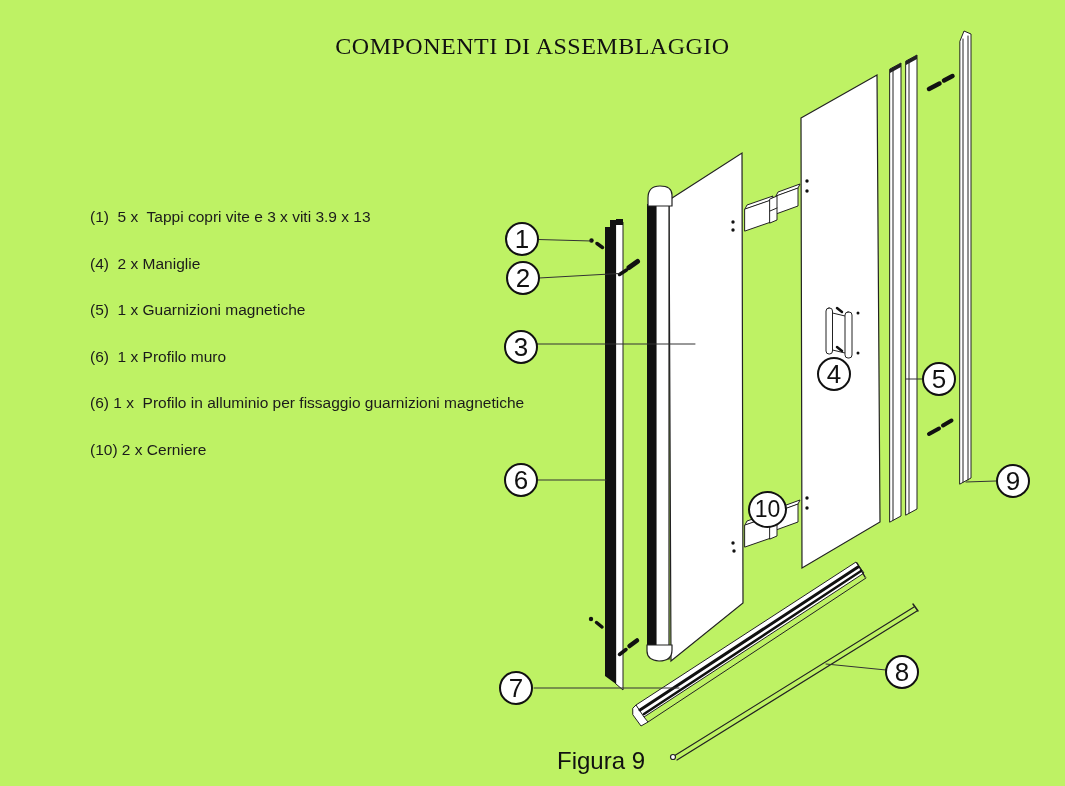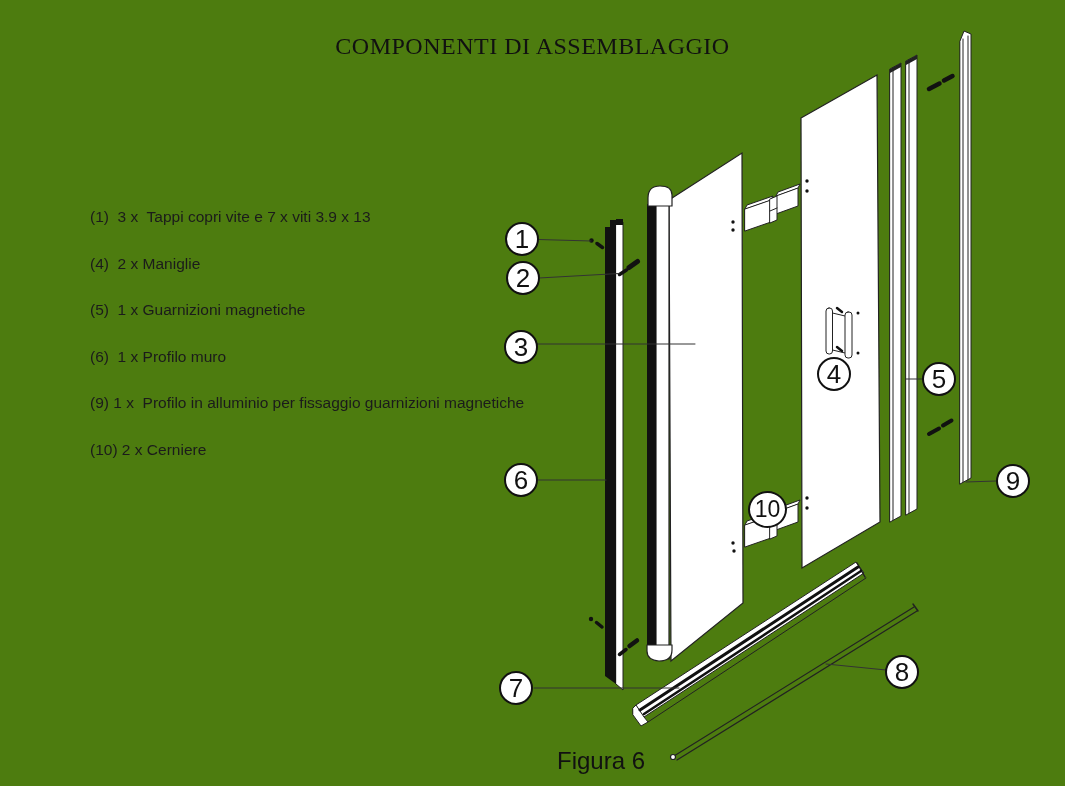--- a/index.html
+++ b/index.html
@@ -1,17 +1,17 @@
 <!DOCTYPE html>
 <html><head>
 <meta charset="utf-8">
 <style>
   html,body { margin:0; padding:0; background:#fff; }
   .page {
-    position:relative; width:1065px; height:786px; background:#4d7c0f;
+    position:relative; width:1065px; height:786px; background:#bef264;
     font-family:"Liberation Sans", sans-serif; overflow:hidden;
   }
   .title {
     position:absolute; top:33px; left:0; width:100%; text-align:center;
     font-family:"Liberation Serif", serif; font-size:24px; color:#111;
     letter-spacing:0.5px;
   }
   .parts { position:absolute; left:90px; top:209px; }
   .parts-item {
     font-size:15.5px; color:#1b1b1b; white-space:pre; height:16px;
@@ -28,25 +28,25 @@
   .callout.wide { width:39px; height:37px; font-size:23px;margin-top:12px; }
 </style>
 </head>
 <body>
 
 <div class="page">
 
   <div class="title">COMPONENTI DI ASSEMBLAGGIO</div>
 
   <div class="parts">
-    <div class="parts-item">(1)  3 x  Tappi copri vite e 7 x viti 3.9 x 13</div>
+    <div class="parts-item">(1)  5 x  Tappi copri vite e 3 x viti 3.9 x 13</div>
     <div class="parts-item">(4)  2 x Maniglie</div>
     <div class="parts-item">(5)  1 x Guarnizioni magnetiche</div>
     <div class="parts-item">(6)  1 x Profilo muro</div>
-    <div class="parts-item">(9) 1 x  Profilo in alluminio per fissaggio guarnizioni magnetiche</div>
+    <div class="parts-item">(6) 1 x  Profilo in alluminio per fissaggio guarnizioni magnetiche</div>
     <div class="parts-item">(10) 2 x Cerniere</div>
   </div>
 
   <svg class="diagram" width="1065" height="786" viewBox="0 0 1065 786" fill="none" stroke-linecap="round">
 
     <g stroke="#222" stroke-width="1.2">
       <polygon points="801,118 877,75 880,522 802,568" fill="#fff"></polygon>
     </g>
 
     <g stroke="#222" stroke-width="1">
@@ -164,15 +164,15 @@
   <div class="callout" style="left:506px; top:261px;">2</div>
   <div class="callout" style="left:504px; top:330px;">3</div>
   <div class="callout" style="left:817px; top:357px;">4</div>
   <div class="callout" style="left:922px; top:362px;">5</div>
   <div class="callout" style="left:504px; top:463px;">6</div>
   <div class="callout" style="left:499px; top:671px;">7</div>
   <div class="callout" style="left:885px; top:655px;">8</div>
   <div class="callout" style="left:996px; top:464px;">9</div>
   <div class="callout wide" style="left:748px; top:479px;">10</div>
 
-  <div class="caption">Figura 6</div>
+  <div class="caption">Figura 9</div>
 
 </div>
 
 </body></html>

